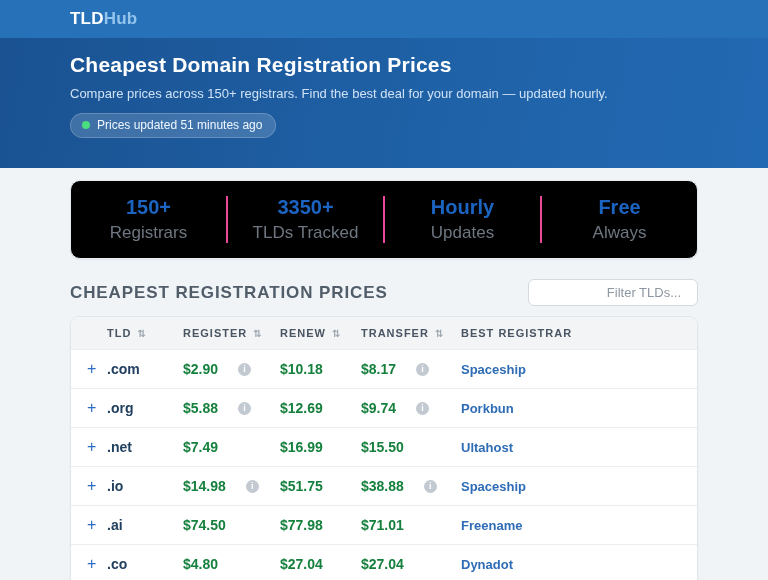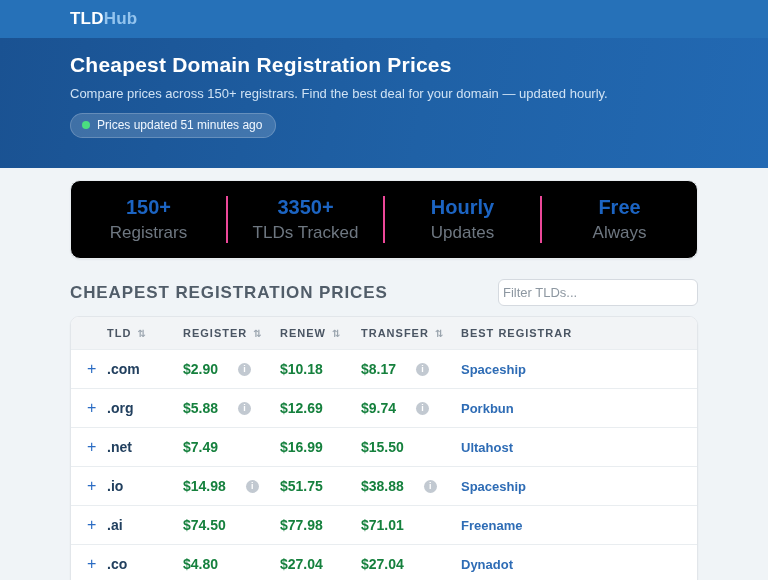--- a/index.html
+++ b/index.html
@@ -32,23 +32,23 @@
   .stats-card { margin-top: 12px; background: #000000; border: 1px solid #e8ecef; border-radius: 10px;
                 box-shadow: 0 1px 2px rgba(16,42,67,.06); display: flex; padding: 15px 0; }
   .stat { flex: 1; text-align: center; }
   .stat + .stat { border-left: 2px solid #ec4899; }
   .stat-value { font-size: 20px; font-weight: bold; color: #1c64c2; }
   .stat-label { margin-top: 4px; font-size: 17px; color: #6e7781; }
 
   
   .section-row { margin-top: 20px; display: flex; align-items: center; justify-content: space-between; }
   .section-title { font-size: 17px; font-weight: bold; color: #515d69; letter-spacing: .9px; }
-  .filter-input { width: 200px; height: 27px; border: 1px solid #d5dae0; border-radius: 6px;
-                  padding: 0 4px; font-size: 13px; color: #333; background: #fff; outline: none;
-                  font-family: "Liberation Sans", "DejaVu Sans", sans-serif; }
+  .filter-input { width: 170px; height: 27px; border: 1px solid #d5dae0; border-radius: 6px;
+                  padding: 0 16px; font-size: 13px; color: #333; background: #fff; outline: none;
+                  font-family: "Liberation Sans", "DejaVu Sans", sans-serif; text-align: right; }
   .filter-input::placeholder { color: #8d97a1; }
 
   
   .table-card { margin-top: 10px; background: #ffffff; border: 1px solid #e2e6ea;
                 border-radius: 9px 9px 0 0; overflow: hidden; box-shadow: 0 1px 2px rgba(16,42,67,.05); }
   .thead, .trow { display: grid; grid-template-columns: 20px 76px 97px 81px 100px 1fr;
                   align-items: center; padding: 0 16px; }
   .thead { height: 32px; background: #f2f4f6; }
   .th { font-size: 11px; font-weight: bold; color: #4a5563; letter-spacing: 1px;
         display: flex; align-items: center; gap: 6px; cursor: pointer; }

